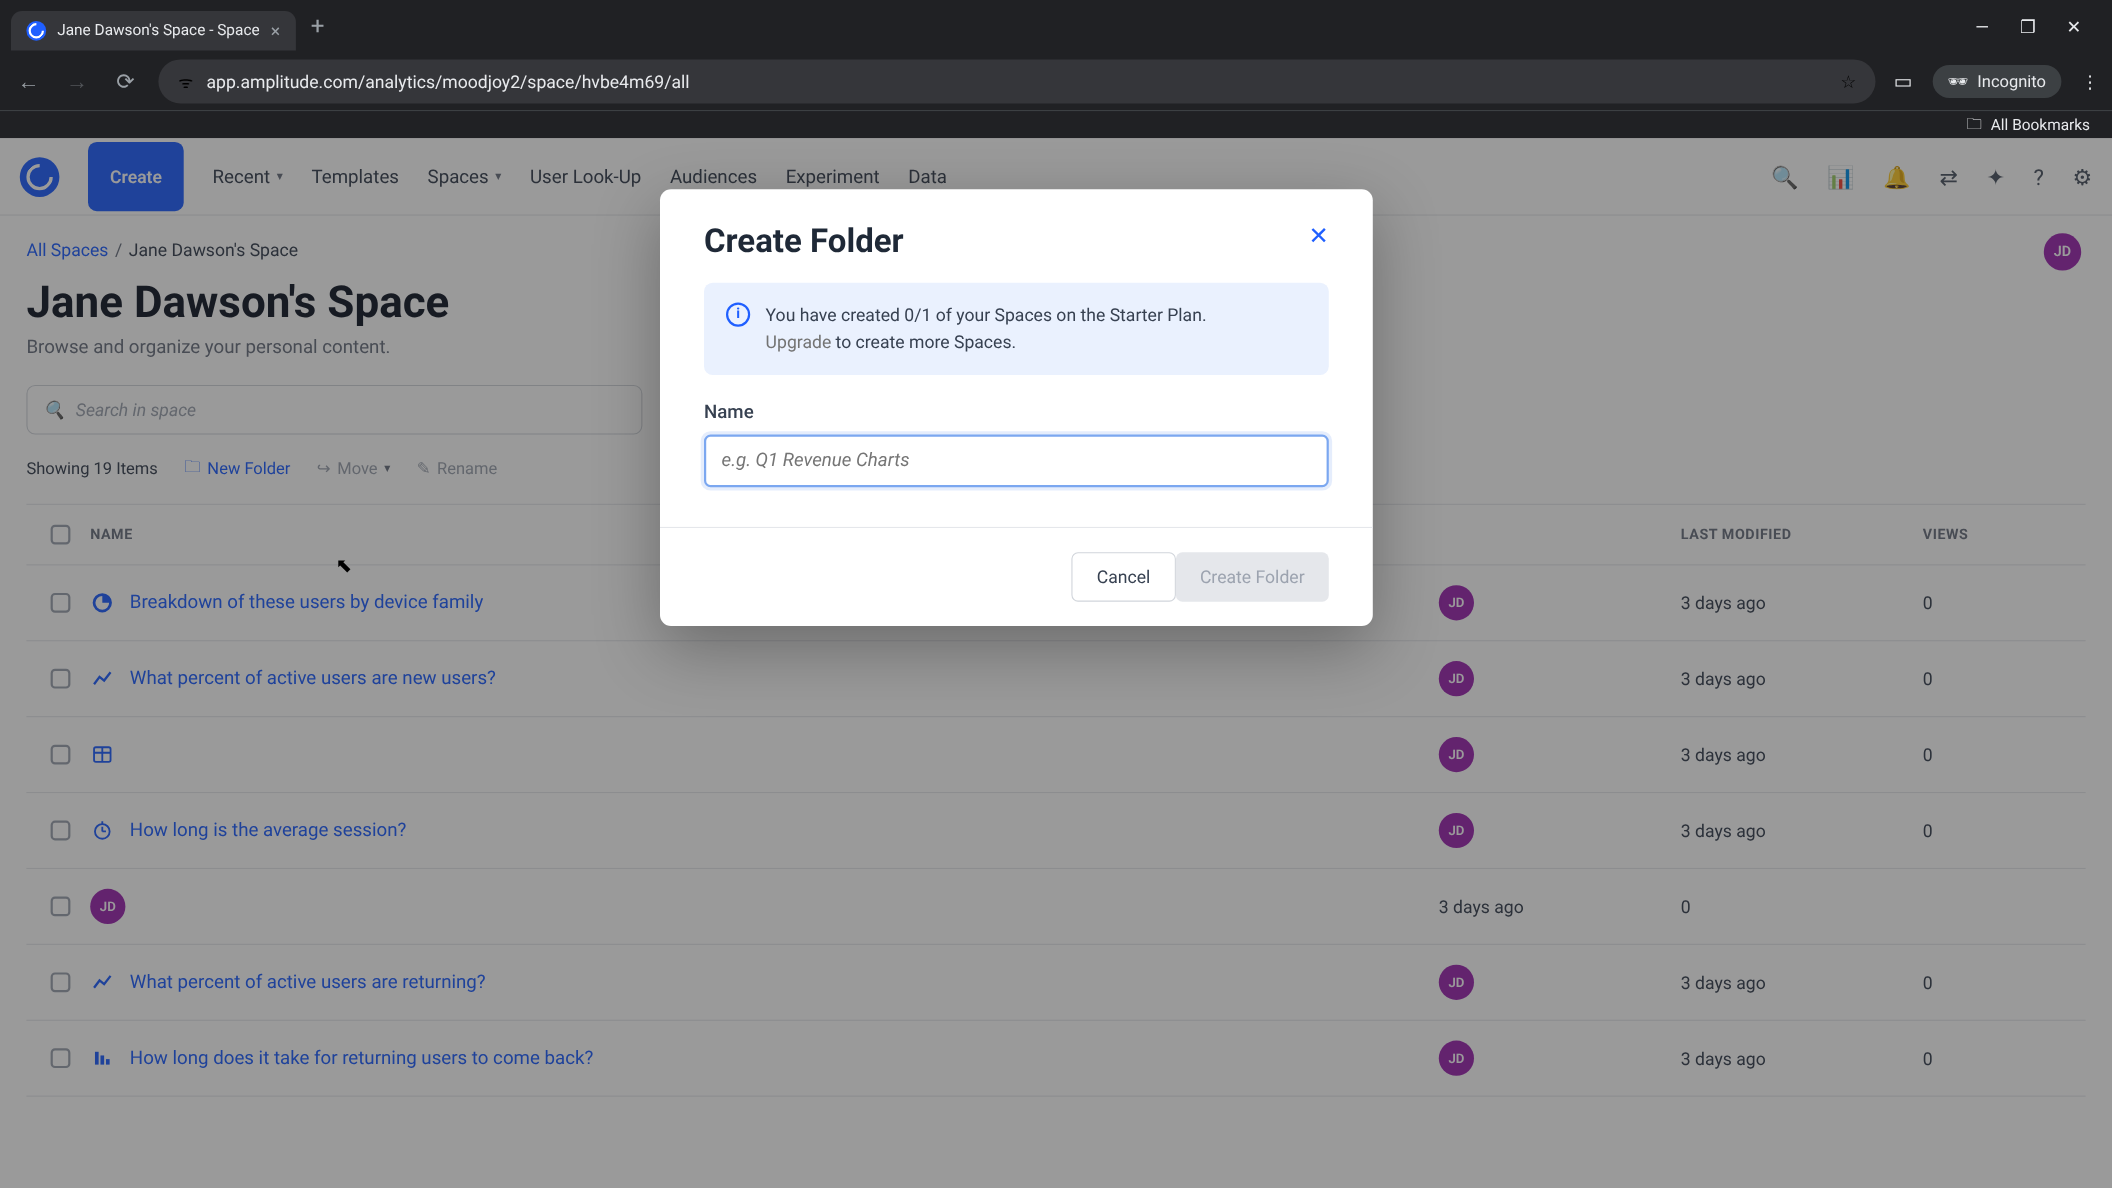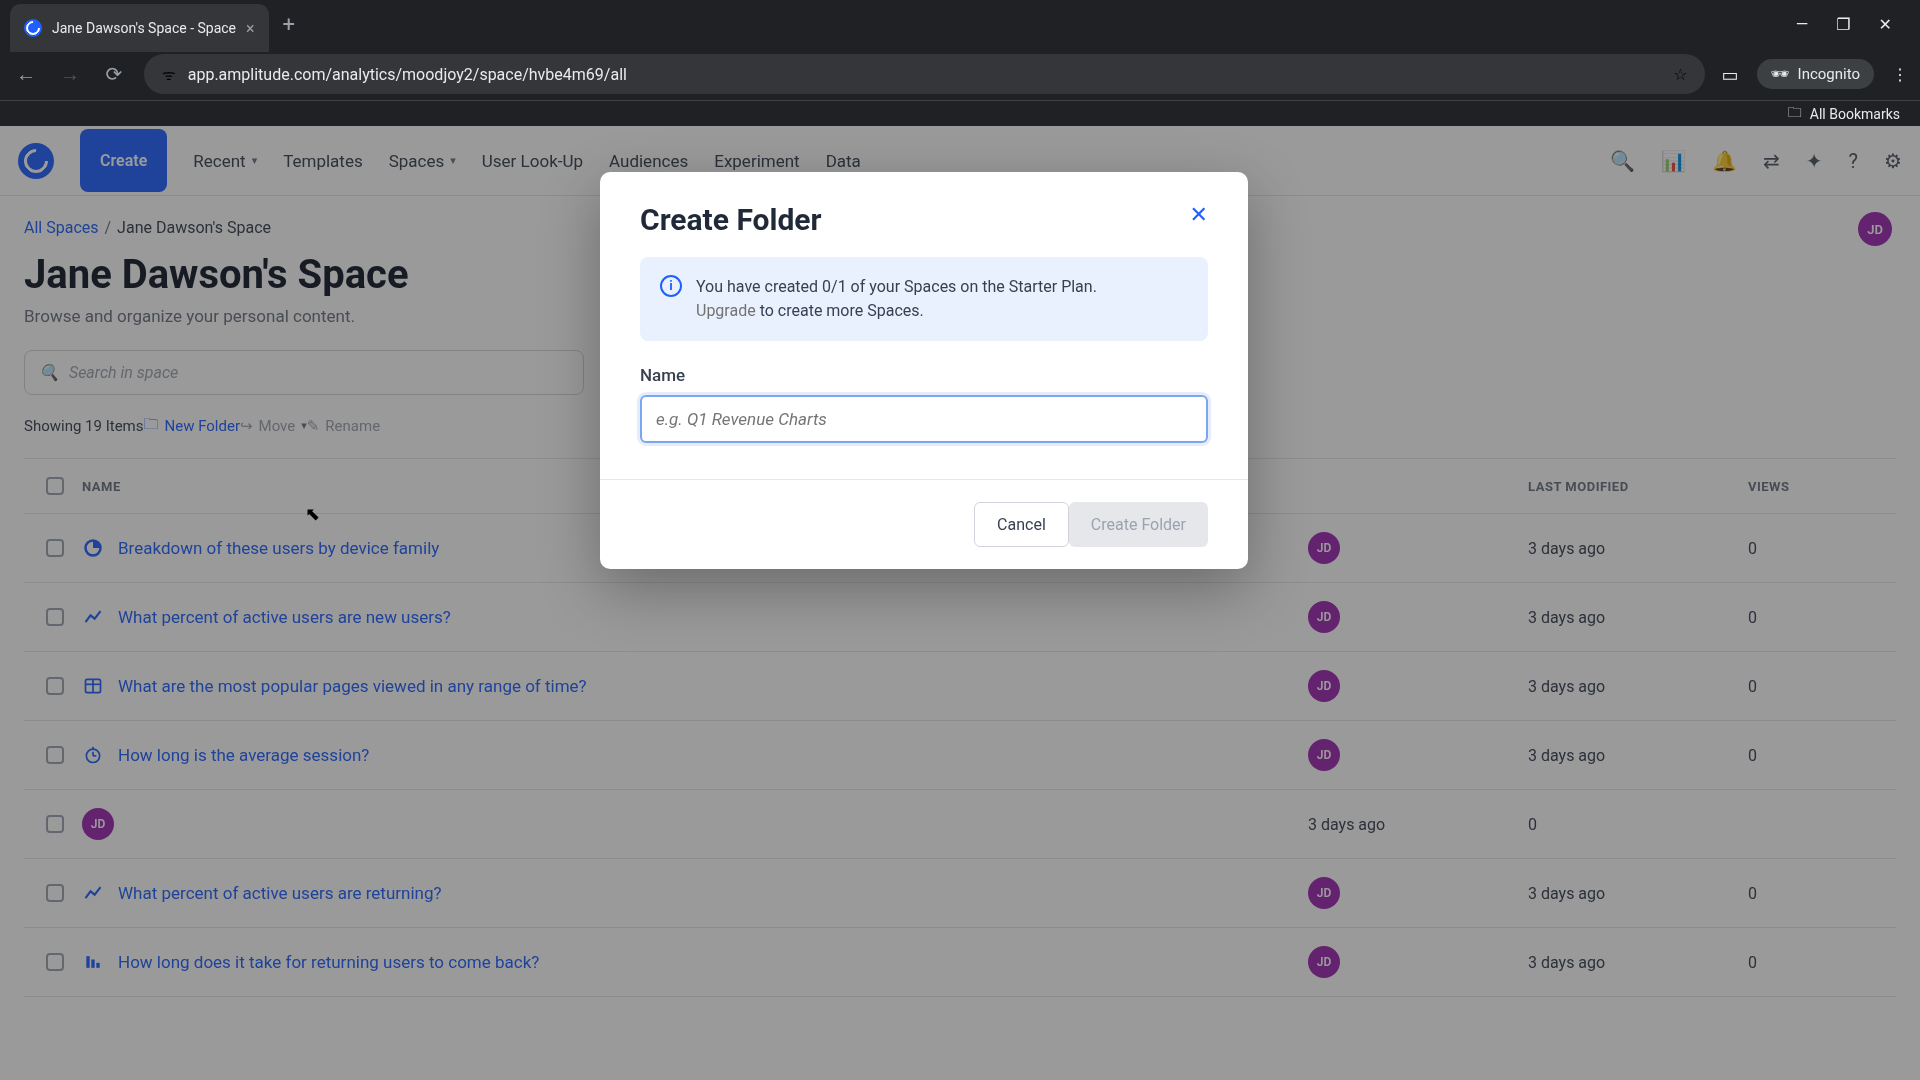--- a/index.html
+++ b/index.html
@@ -1,21 +1,21 @@
 <!DOCTYPE html>
 <html><head>
 <meta charset="utf-8">
 <style>
 * { margin: 0; padding: 0; box-sizing: border-box; font-family: -apple-system, BlinkMacSystemFont, "Segoe UI", Roboto, sans-serif; }
 body { width: 1920px; height: 1080px; overflow: hidden; background: #fff; position: relative; }
 
 
 .browser-chrome { background: #202124; height: 126px; }
 .tab-bar { height: 48px; display: flex; align-items: center; padding: 0 10px; gap: 8px; }
-.tab { background: #35363a; height: 48px; border-radius: 10px 10px 0 0; display: flex; align-items: center; padding: 0 14px; gap: 10px; max-width: 320px; margin-top: 8px; }
+.tab { background: #35363a; height: 36px; border-radius: 10px 10px 0 0; display: flex; align-items: center; padding: 0 14px; gap: 10px; max-width: 320px; margin-top: 8px; }
 .tab-favicon { width: 18px; height: 18px; background: #1f5fff; border-radius: 50%; display: flex; align-items: center; justify-content: center; }
 .tab-favicon::after { content: ""; width: 10px; height: 10px; border: 2px solid #fff; border-radius: 50%; border-top-color: transparent; transform: rotate(45deg); }
 .tab-title { color: #e8eaed; font-size: 14px; flex: 1; white-space: nowrap; overflow: hidden; text-overflow: ellipsis; }
 .tab-close { color: #9aa0a6; font-size: 16px; cursor: pointer; }
 .new-tab { color: #9aa0a6; font-size: 22px; margin-left: 6px; cursor: pointer; }
 .window-controls { margin-left: auto; display: flex; gap: 28px; color: #e8eaed; padding-right: 18px; }
 .window-controls span { cursor: pointer; font-size: 16px; }
 
 .addr-bar { height: 52px; display: flex; align-items: center; padding: 0 12px; gap: 16px; }
 .nav-icon { color: #9aa0a6; font-size: 20px; cursor: pointer; width: 28px; text-align: center; }
@@ -44,21 +44,21 @@
 .breadcrumb { font-size: 16px; color: #1f5fff; display: flex; gap: 6px; align-items: center; }
 .breadcrumb .sep { color: #6b7280; }
 .breadcrumb .current { color: #374151; }
 .avatar-badge { width: 34px; height: 34px; border-radius: 50%; background: #9c27b0; color: #fff; display: flex; align-items: center; justify-content: center; font-size: 13px; font-weight: 600; position: absolute; right: 28px; top: 86px; }
 
 h1 { font-size: 40px; font-weight: 700; color: #111827; margin-top: 14px; }
 .subtitle { font-size: 17px; color: #6b7280; margin-top: 8px; }
 
 .search-box { margin-top: 24px; border: 1px solid #d1d5db; border-radius: 8px; padding: 12px 14px; display: flex; gap: 10px; align-items: center; color: #9ca3af; font-size: 16px; width: 560px; font-style: italic; }
 
-.toolbar { margin-top: 18px; display: flex; align-items: center; font-size: 15px; color: #6b7280; }
+.toolbar { margin-top: 18px; display: flex; gap: 24px; align-items: center; font-size: 15px; color: #6b7280; }
 .toolbar .count { color: #374151; }
 .toolbar-btn { display: flex; gap: 6px; align-items: center; color: #1f5fff; cursor: pointer; }
 .toolbar-btn.disabled { color: #9ca3af; }
 
 .cursor { position: absolute; left: 305px; top: 377px; font-size: 18px; z-index: 20; color: #000; pointer-events: none; }
 
 .table { margin-top: 20px; border-top: 1px solid #e5e7eb; }
 .thead, .trow { display: grid; grid-template-columns: 50px 1fr 220px 220px 140px; align-items: center; padding: 18px 8px; border-bottom: 1px solid #e5e7eb; }
 .thead { font-size: 13px; font-weight: 700; color: #6b7280; letter-spacing: 0.5px; }
 .trow { font-size: 17px; color: #1f5fff; }
@@ -231,21 +231,20 @@
           <div class="trow">
             <span class="chk"></span>
             <span class="name-cell">
               <span class="row-icon">
                 <svg class="svg-ic" viewBox="0 0 24 24">
                   <rect x="3" y="4" width="18" height="16" rx="2" fill="none" stroke="#1f5fff" stroke-width="2"></rect>
                   <line x1="3" y1="10" x2="21" y2="10" stroke="#1f5fff" stroke-width="2"></line>
                   <line x1="12" y1="4" x2="12" y2="20" stroke="#1f5fff" stroke-width="2"></line>
                 </svg>
               </span>
-              <span>What are the most popular pages viewed in any range of time?</span>
             </span>
             <span>
               <span class="owner-avatar">JD</span>
             </span>
             <span class="modified">3 days ago</span>
             <span class="views">0</span>
           </div>
           <div class="trow">
             <span class="chk"></span>
             <span class="name-cell">

